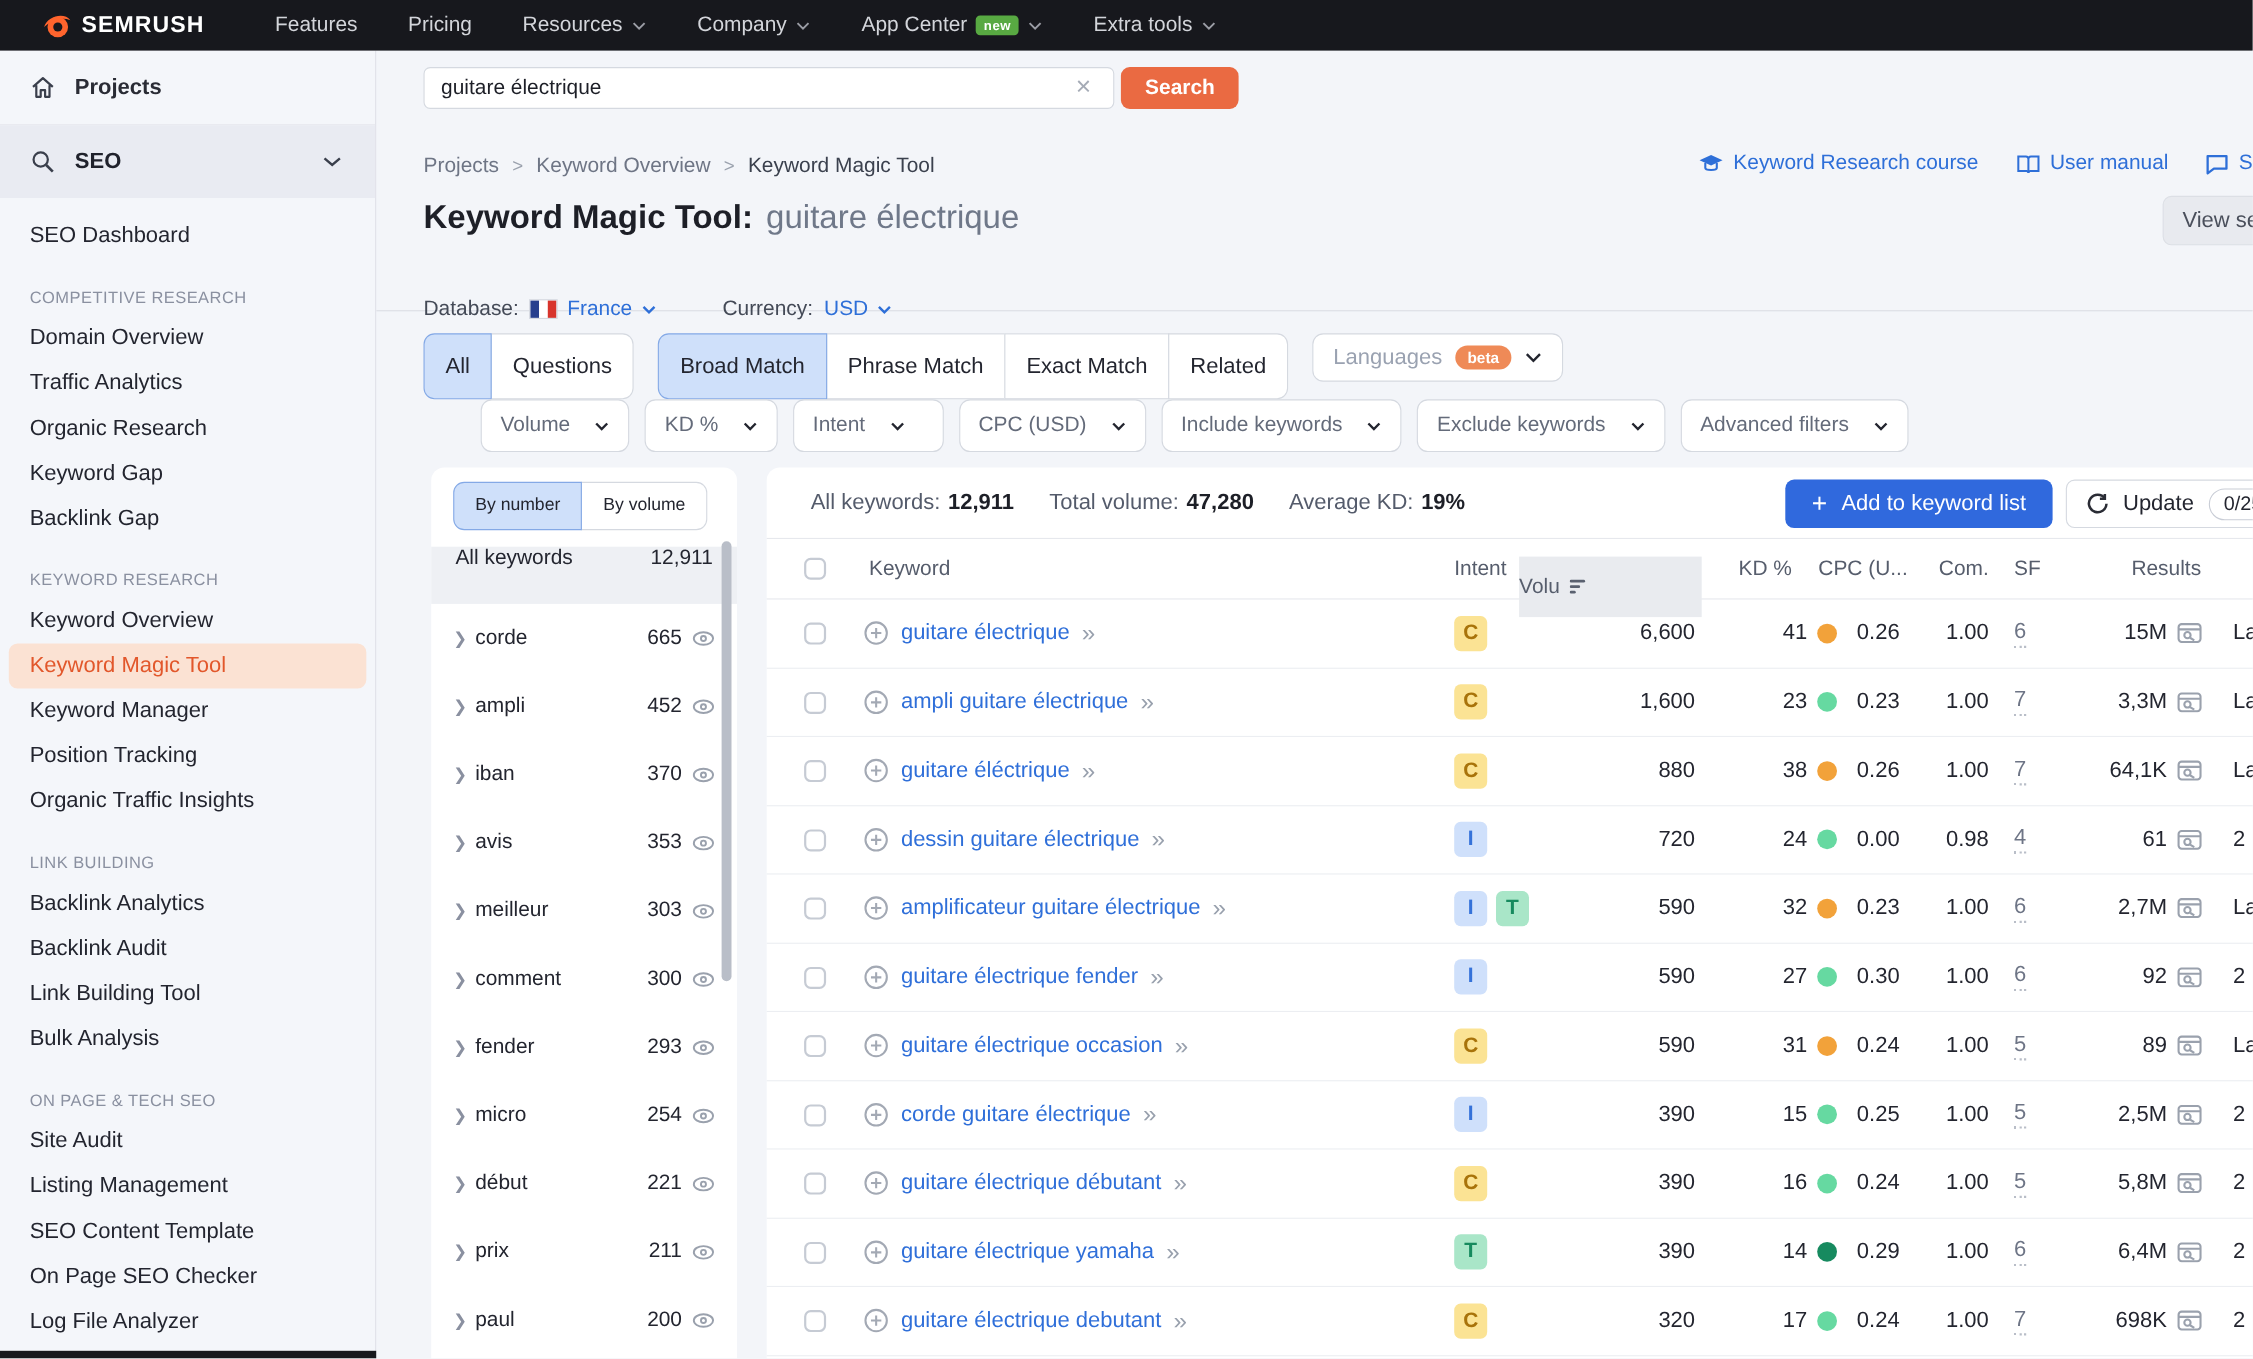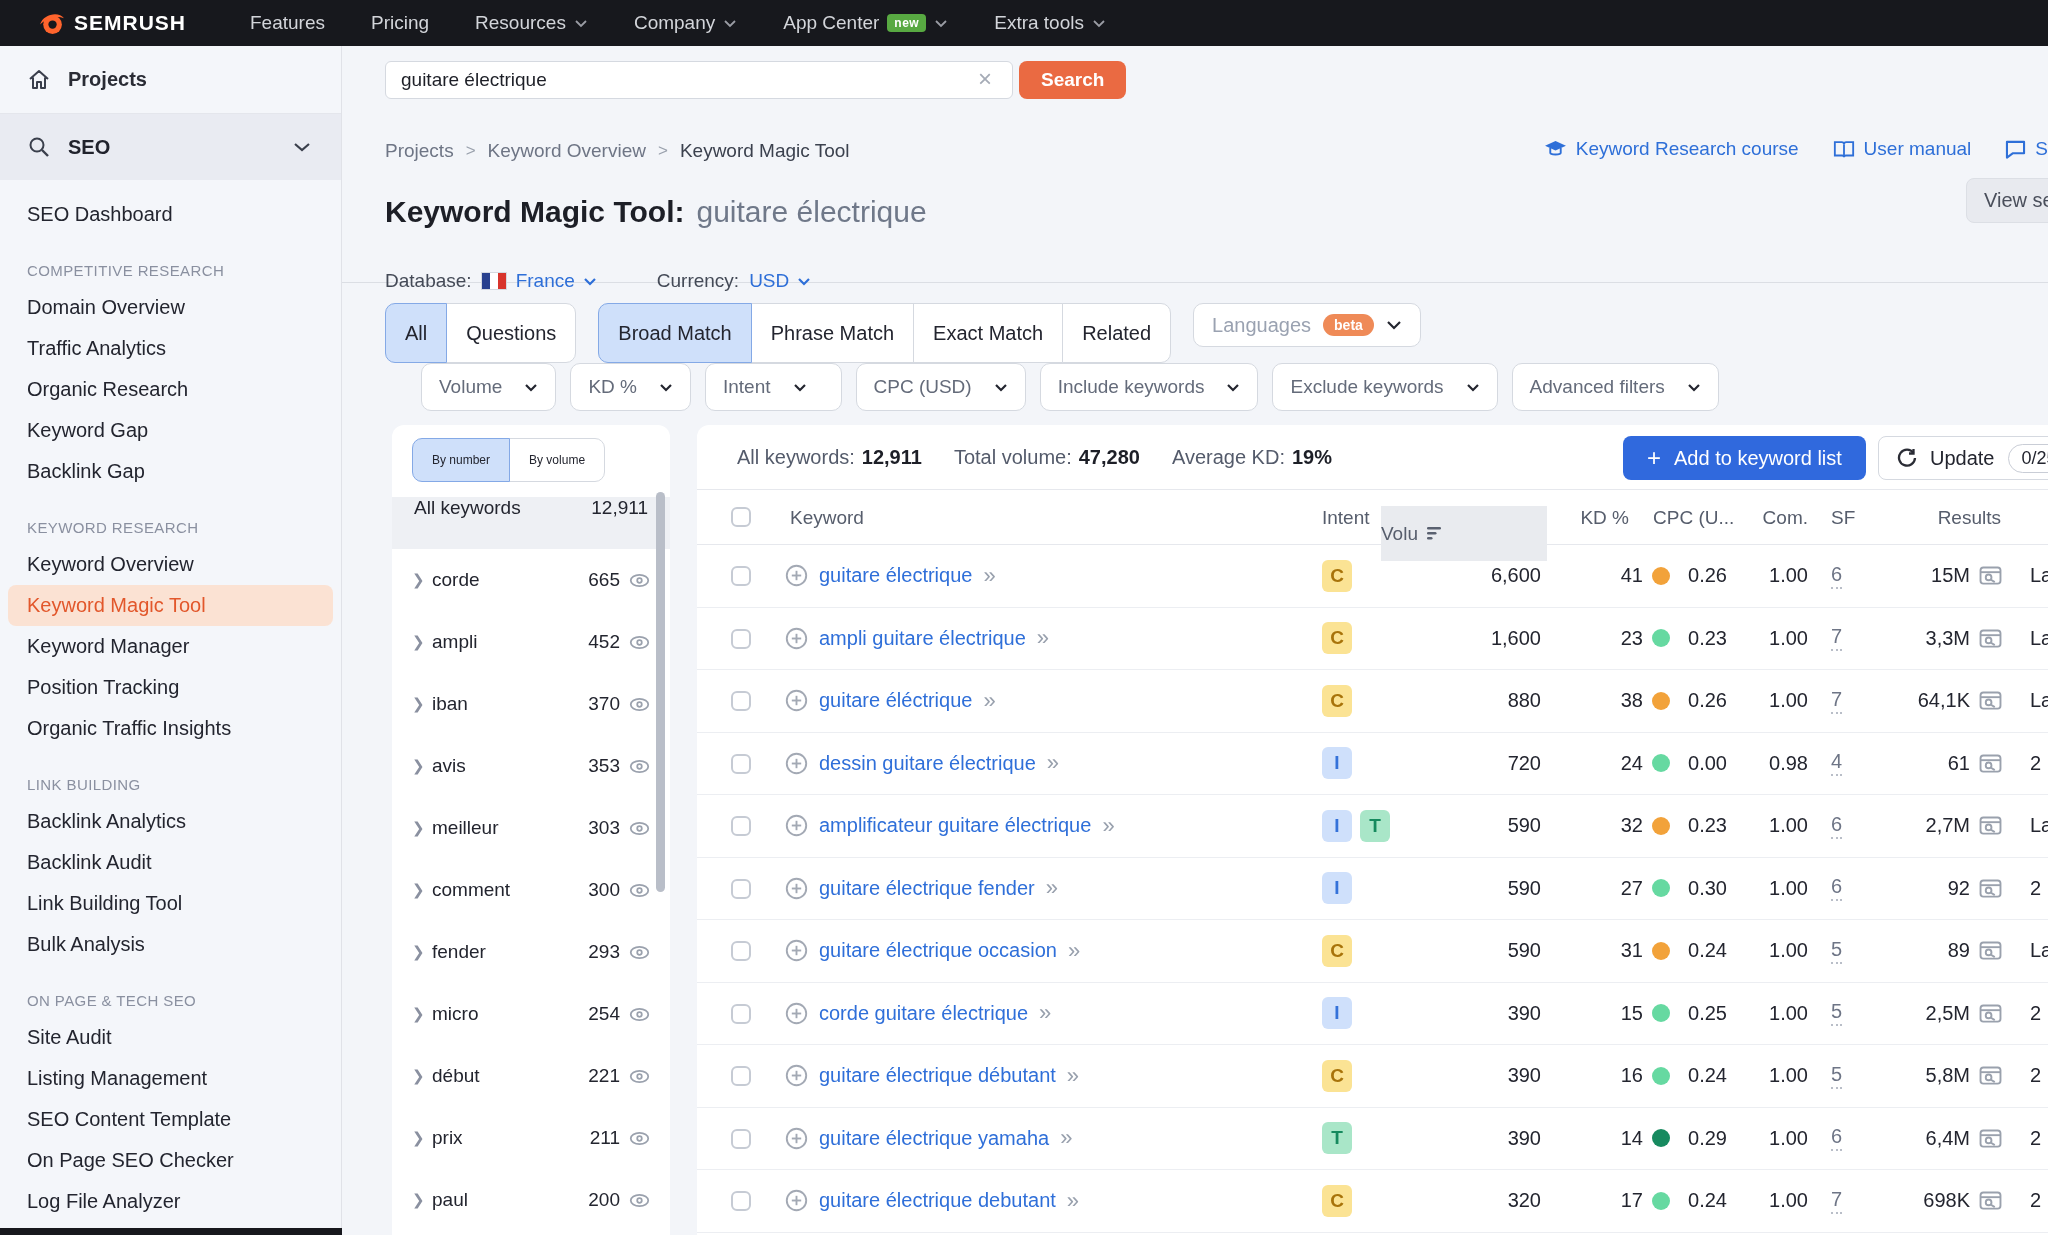--- a/index.html
+++ b/index.html
@@ -31,48 +31,48 @@
   .hdr { position:absolute; left:342px; top:46px; right:0; height:237px; background:#f3f5f9; border-bottom:1px solid #dbdee4; z-index:10; }
   .srch-in { position:absolute; left:43px; top:15px; width:628px; height:38px; background:#fff; border:1px solid #d5d9e0; border-radius:6px; font-size:19px; color:#1d1f27; padding:0 42px 0 15px; font-family:inherit; }
   .srch-x { position:absolute; left:636px; top:21px; font-size:24px; color:#a5abb6; cursor:pointer; line-height:1; }
   .srch-btn { position:absolute; left:677px; top:15px; height:38px; padding:0 22px; background:#ea6a42; border:none; border-radius:8px; color:#fff; font-size:19px; font-weight:bold; cursor:pointer; font-family:inherit; }
   .bc { position:absolute; left:43px; top:94px; display:flex; align-items:center; gap:12px; font-size:19px; }
   .bc a { color:#6e7585; text-decoration:none; cursor:pointer; }
   .bc .sep { color:#9aa1ad; font-size:17px; }
   .bc .cur { color:#3b414e; }
   .hlinks { position:absolute; right:0; top:92px; display:flex; align-items:center; gap:34px; }
   .hlink { display:flex; align-items:center; gap:9px; color:#2e6fd8; font-size:19px; cursor:pointer; white-space:nowrap; }
-  .title { position:absolute; left:43px; top:149px; font-size:30px; white-space:nowrap; }
+  .title { position:absolute; left:43px; top:135px; font-size:30px; white-space:nowrap; }
   .title b { color:#1d1f27; }
   .title .q { color:#6f7889; margin-left:12px; font-weight:normal; }
   .viewse { position:absolute; left:1624px; top:132px; height:45px; width:120px; background:#e8eaef; border:1px solid #dcdfe5; border-radius:8px; font-size:20px; color:#4a4f5b; display:flex; align-items:center; padding-left:17px; cursor:pointer; }
   .dbrow { position:absolute; left:43px; top:224px; display:flex; align-items:center; gap:10px; font-size:19px; color:#444a57; }
   .dbrow .lnk { color:#2e6fd8; cursor:pointer; display:flex; align-items:center; gap:8px; }
   .dbrow .gap { width:40px; }
   .flag { outline:1px solid #d5d9e0; }
 
   
   .tabs { position:absolute; left:385px; top:303px; display:flex; gap:22px; z-index:5; }
   .tgrp { display:flex; }
   .tab { height:60px; display:flex; align-items:center; padding:0 19px; background:#fff; border:1px solid #d5d9e0; font-size:20px; color:#23252f; margin-left:-1px; cursor:pointer; white-space:nowrap; }
   .tgrp .tab:first-child { border-radius:10px 0 0 10px; margin-left:0; }
   .tgrp .tab:last-child { border-radius:0 10px 10px 0; }
   .tgrp .tab:only-child { border-radius:10px; }
   .tab.on { background:#cfe0fa; border-color:#84a9e6; z-index:2; }
   .lang { height:44px; display:flex; align-items:center; gap:12px; padding:0 18px; background:#fff; border:1px solid #d5d9e0; border-radius:10px; cursor:pointer; }
   .lang .lbl { font-size:20px; color:#9aa2b1; }
   .beta { background:#ef8a57; color:#fff; font-size:14px; font-weight:bold; padding:3px 11px; border-radius:999px; }
-  .filters { position:absolute; left:385px; top:363px; display:flex; gap:14px; z-index:5;padding-left:36px; }
+  .filters { position:absolute; left:401px; top:363px; display:flex; gap:14px; z-index:5;padding-left:36px; }
   .fpill { height:48px; display:flex; align-items:center; gap:22px; padding:0 17px; background:#fff; border:1px solid #d5d9e0; border-radius:10px; font-size:19px; color:#646b7a; cursor:pointer; white-space:nowrap; }
   .fpill.wide { padding-right:34px; }
 
   
   .gpanel { position:absolute; left:392px; top:425px; width:278px; bottom:0; background:#fff; border-radius:12px 12px 0 0; z-index:4; }
   .gtoggle { display:flex; margin:13px 0 0 20px; }
-  .gtoggle .tab { height:44px; font-size:12px; }
+  .gtoggle .tab { height:44px; font-size:16px; }
   .ghead { margin-top:15px; height:52px; background:#eef0f4; display:flex; align-items:flex-start; justify-content:space-between; padding:0 22px; font-size:19px; color:#23252f; }
   .grow { height:62px; display:flex; align-items:center; padding:0 20px; cursor:pointer; }
   .grow .gc { color:#8a90a0; font-size:15px; width:20px; }
   .grow .gn { font-size:19px; color:#23252f; }
   .grow .cnt { margin-left:auto; font-size:19px; color:#23252f; margin-right:9px; }
   .gscroll { position:absolute; right:5px; top:67px; width:9px; height:400px; background:#b9bec8; border-radius:5px; cursor:pointer; }
 
   
   .tcard { position:absolute; left:697px; top:425px; width:1392px; bottom:0; background:#fff; border-radius:12px 0 0 0; z-index:4; }
   .stats { height:65px; display:flex; align-items:center; gap:32px; padding-left:40px; border-bottom:1px solid #e6e8ed; }

